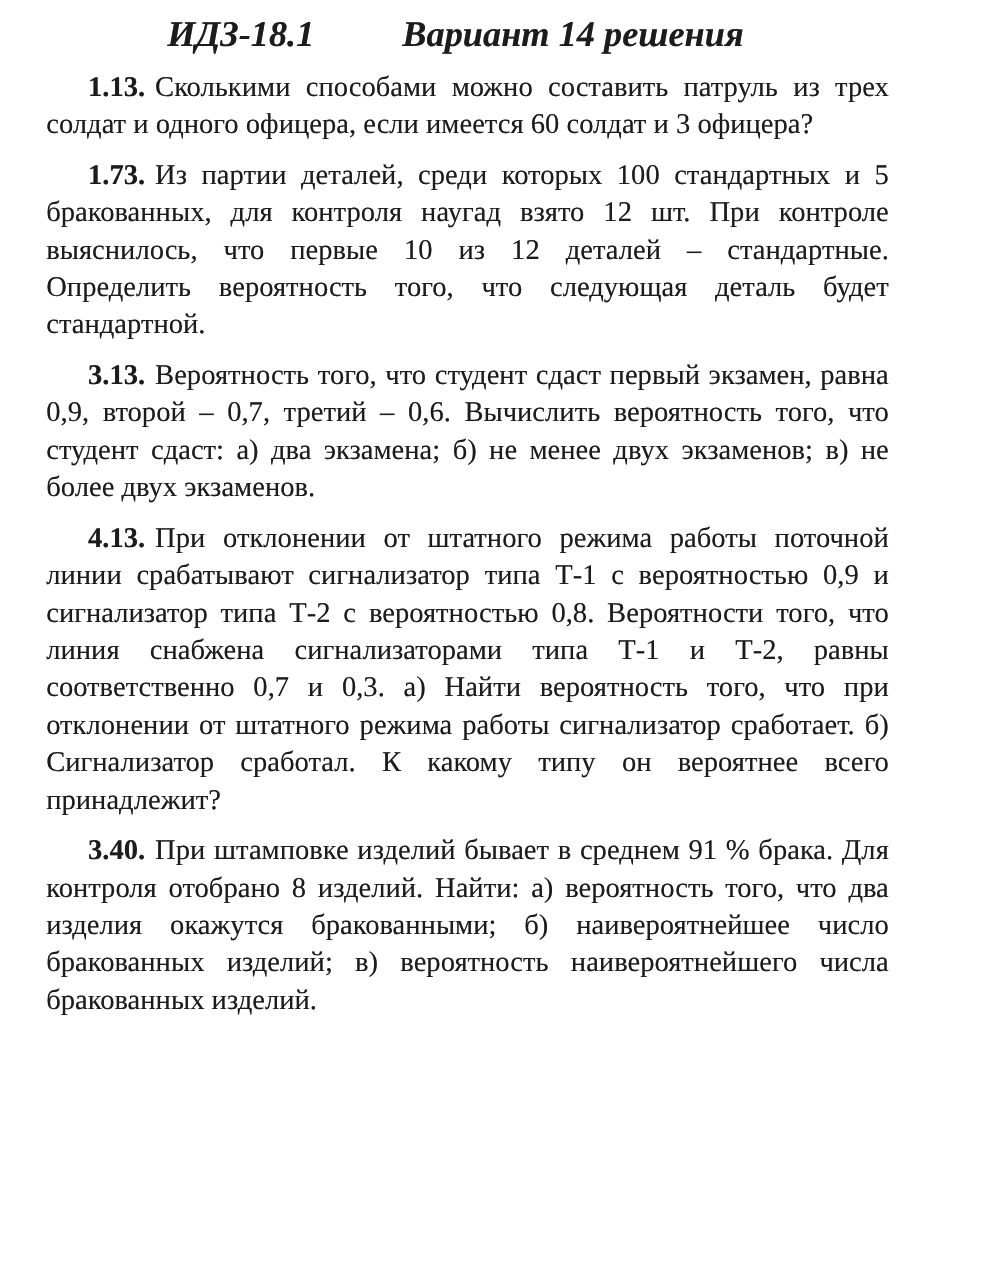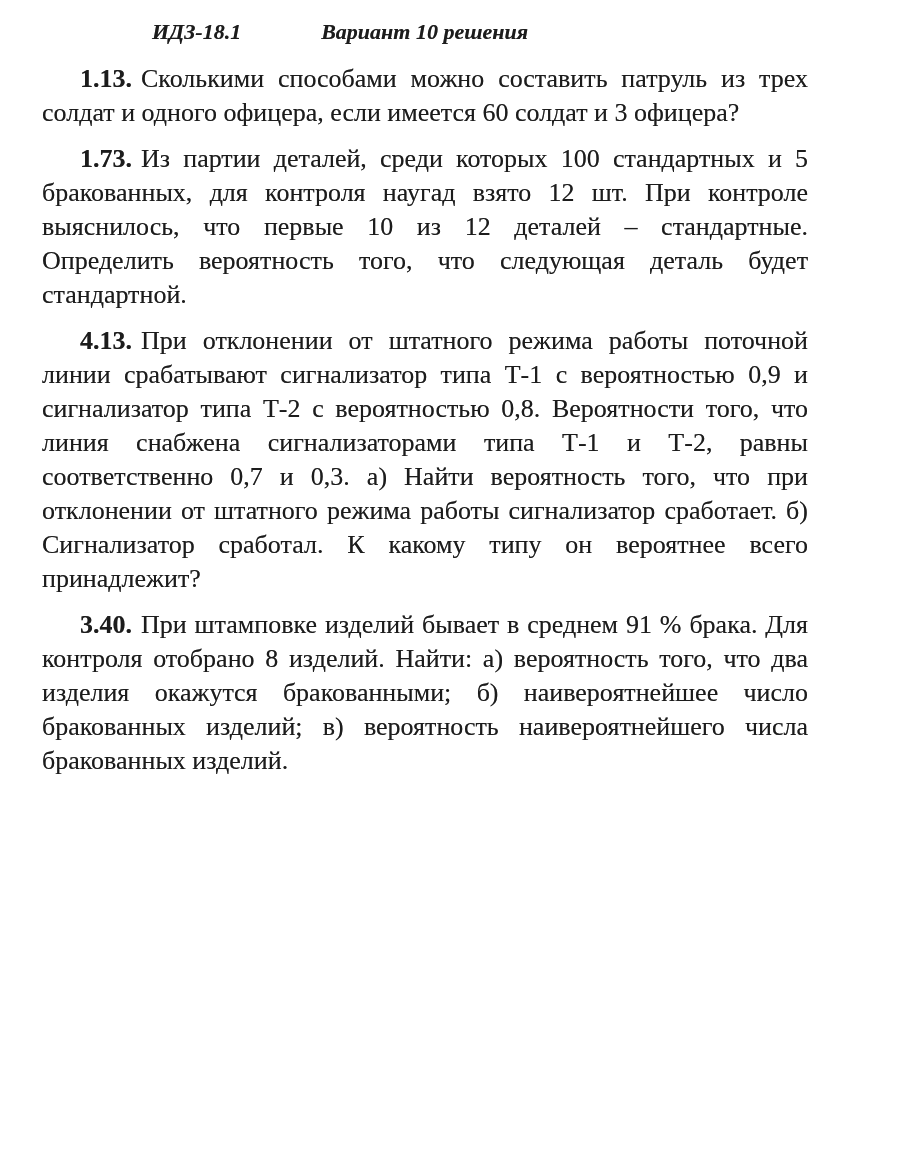--- a/index.html
+++ b/index.html
@@ -19,21 +19,21 @@
     line-height: 34px;
     color: #1c1c1c;
     overflow: hidden;
     text-shadow: 0 0 0.6px rgba(30,30,30,0.55);
   }
   .doc-header {
     display: flex;
     align-items: baseline;
     gap: 80px;
     margin-left: 110px;
-    font-size: 22px;
+    font-size: 33px;
     line-height: 36px;
     font-weight: bold;
     font-style: italic;
     white-space: nowrap;
   }
   p.intro {
     margin: 44px 0 0 0;
     text-indent: 5px;
     text-align: left;
   }
@@ -51,27 +51,28 @@
     font-style: italic;
   }
 </style>
 </head>
 <body style="background: rgb(255, 255, 255);">
 
 <div class="page" style="background: rgb(255, 255, 255); color: rgb(28, 28, 28);">
 
   <div class="doc-header">
     <span>ИДЗ-18.1</span>
-    <span>Вариант 10 решения</span>
+    <span>Вариант 14 решения</span>
   </div>
 
 
   <p class="problem"><span class="pnum">1.13.</span><span>Сколькими способами можно составить патруль из трех солдат и одного офицера, если имеется 60 солдат и 3 офицера?</span></p>
 
   <p class="problem"><span class="pnum">1.73.</span><span>Из партии деталей, среди которых 100 стандартных и 5 бракованных, для контроля наугад взято 12 шт. При контроле выяснилось, что первые 10 из 12 деталей – стандартные. Определить вероятность того, что следующая деталь будет стандартной.</span></p>
 
+  <p class="problem"><span class="pnum">3.13.</span><span>Вероятность того, что студент сдаст первый экзамен, равна 0,9, второй – 0,7, третий – 0,6. Вычислить вероятность того, что студент сдаст: а) два экзамена; б) не менее двух экзаменов; в) не более двух экзаменов.</span></p>
 
   <p class="problem"><span class="pnum">4.13.</span><span>При отклонении от штатного режима работы поточной линии срабатывают сигнализатор типа Т-1 с вероятностью 0,9 и сигнализатор типа Т-2 с вероятностью 0,8. Вероятности того, что линия снабжена сигнализаторами типа Т-1 и Т-2, равны соответственно 0,7 и 0,3. а) Найти вероятность того, что при отклонении от штатного режима работы сигнализатор сработает. б) Сигнализатор сработал. К какому типу он вероятнее всего принадлежит?</span></p>
 
   <p class="problem"><span class="pnum">3.40.</span><span>При штамповке изделий бывает в среднем 91 % брака. Для контроля отобрано 8 изделий. Найти: а) вероятность того, что два изделия окажутся бракованными; б) наивероятнейшее число бракованных изделий; в) вероятность наивероятнейшего числа бракованных изделий.</span></p>
 
 
 </div>
 
 </body></html>

